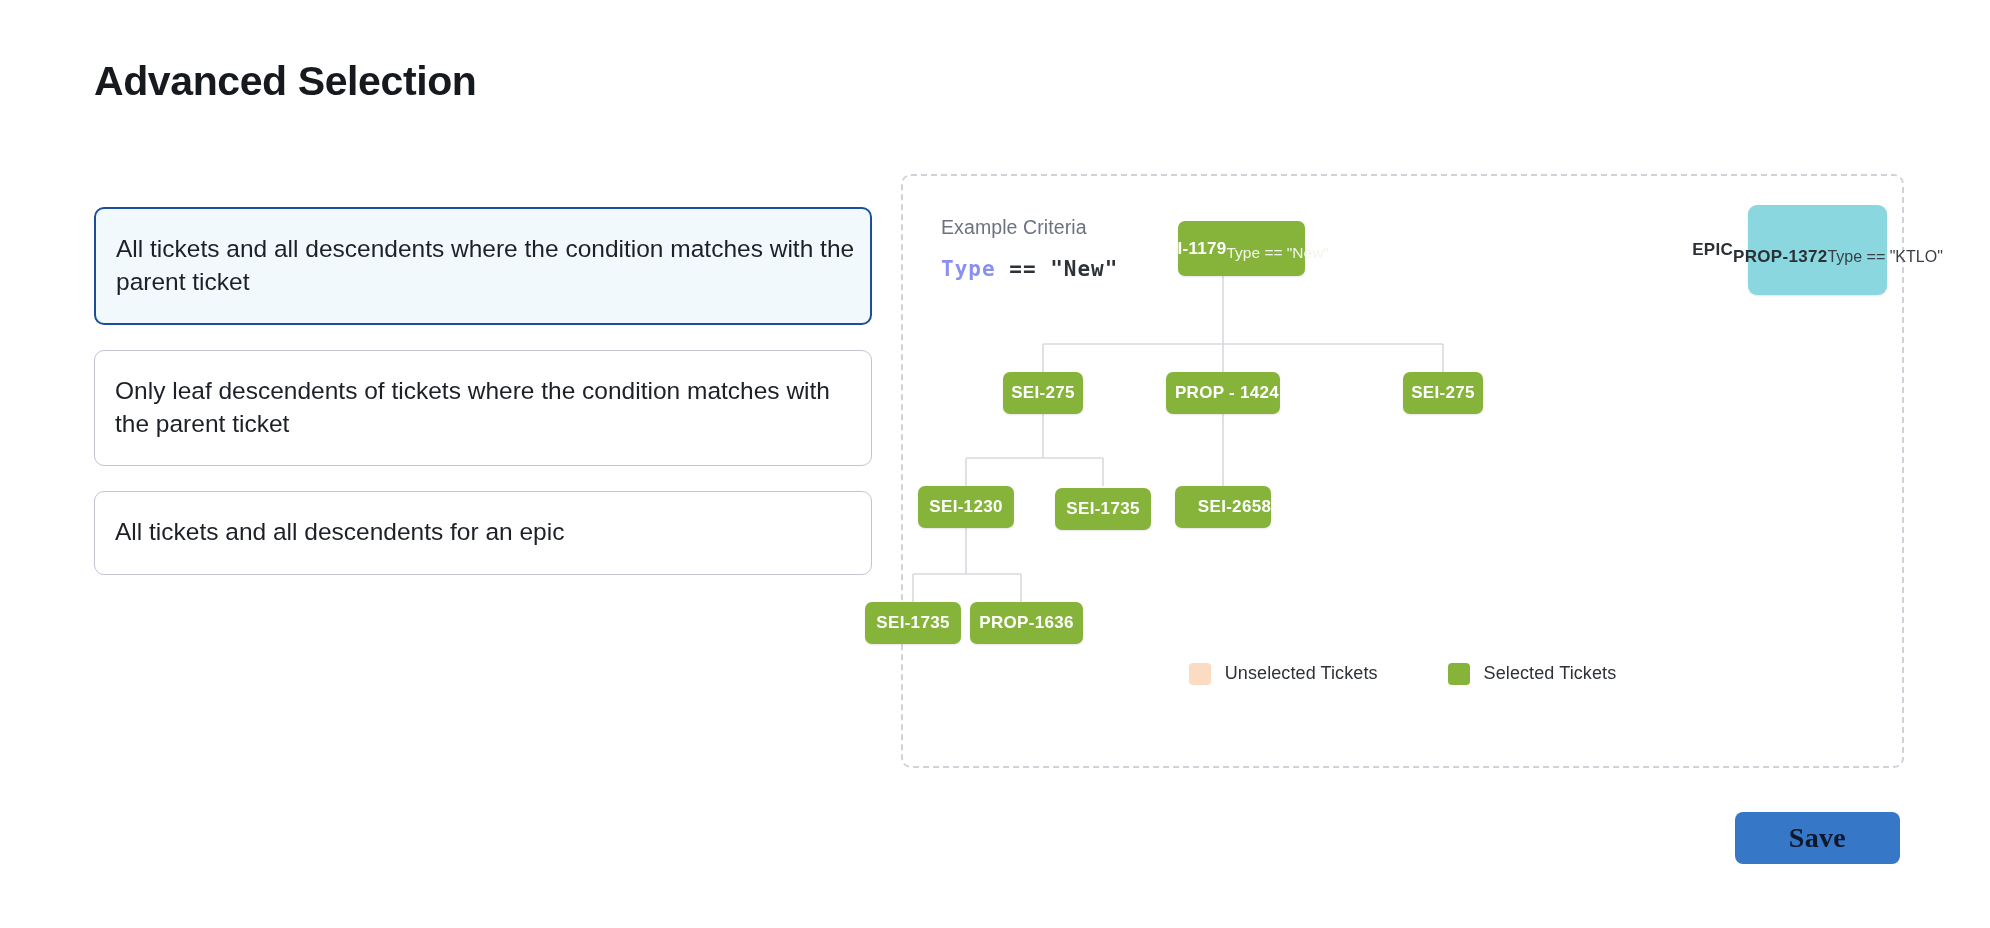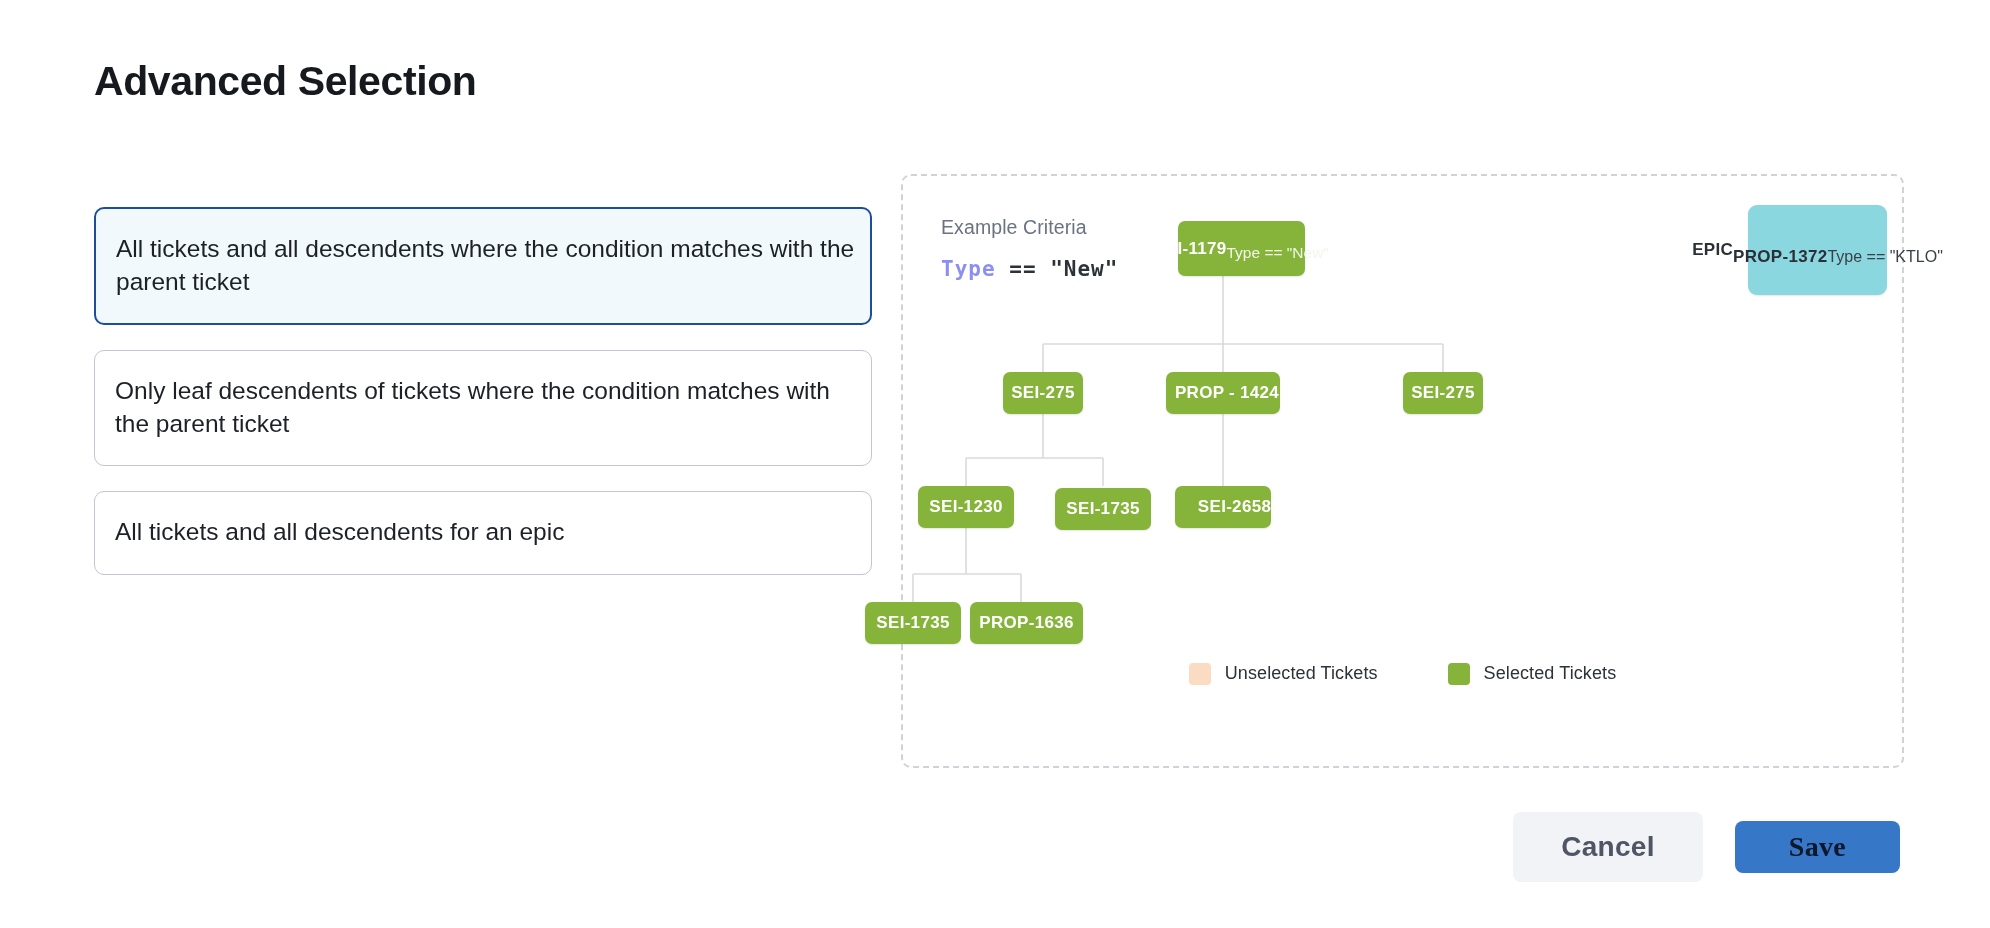--- a/index.html
+++ b/index.html
@@ -304,15 +304,14 @@
     </div>
     <div class="legend-item">
       <span class="legend-swatch" style="background:#86b43b;"></span>
       <span class="legend-text">Selected Tickets</span>
     </div>
   </div>
 
 </div>
 
 <div class="footer">
-  <button class="btn btn-cancel">Cancel</button>
   <button class="btn btn-save">Save</button>
 </div>
 
 </body></html>

